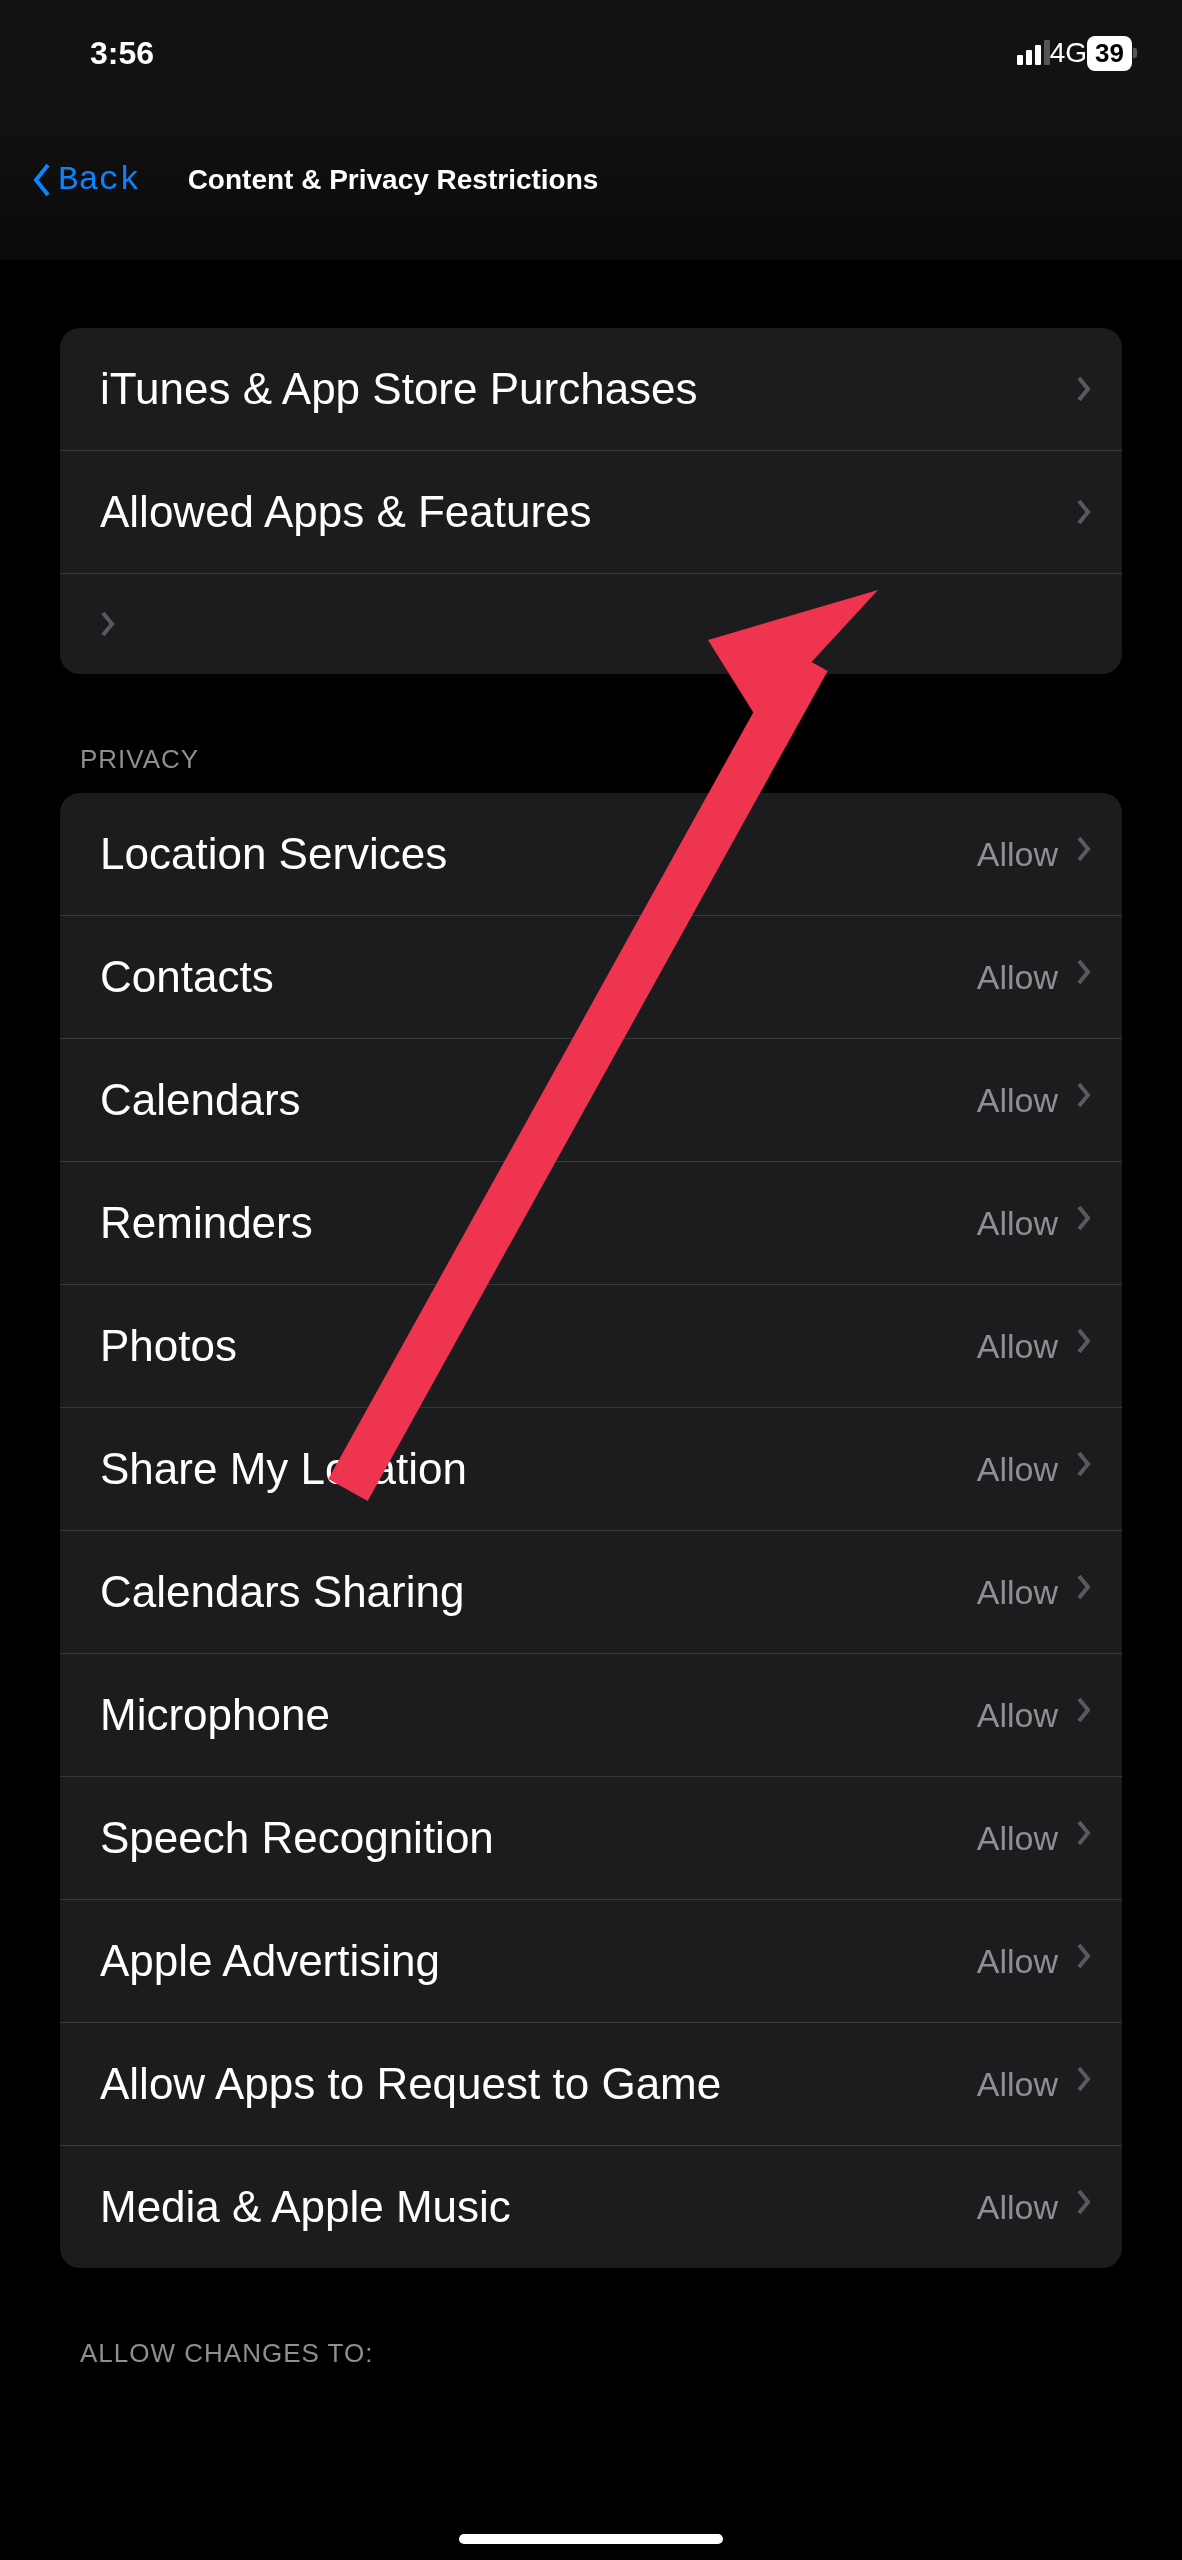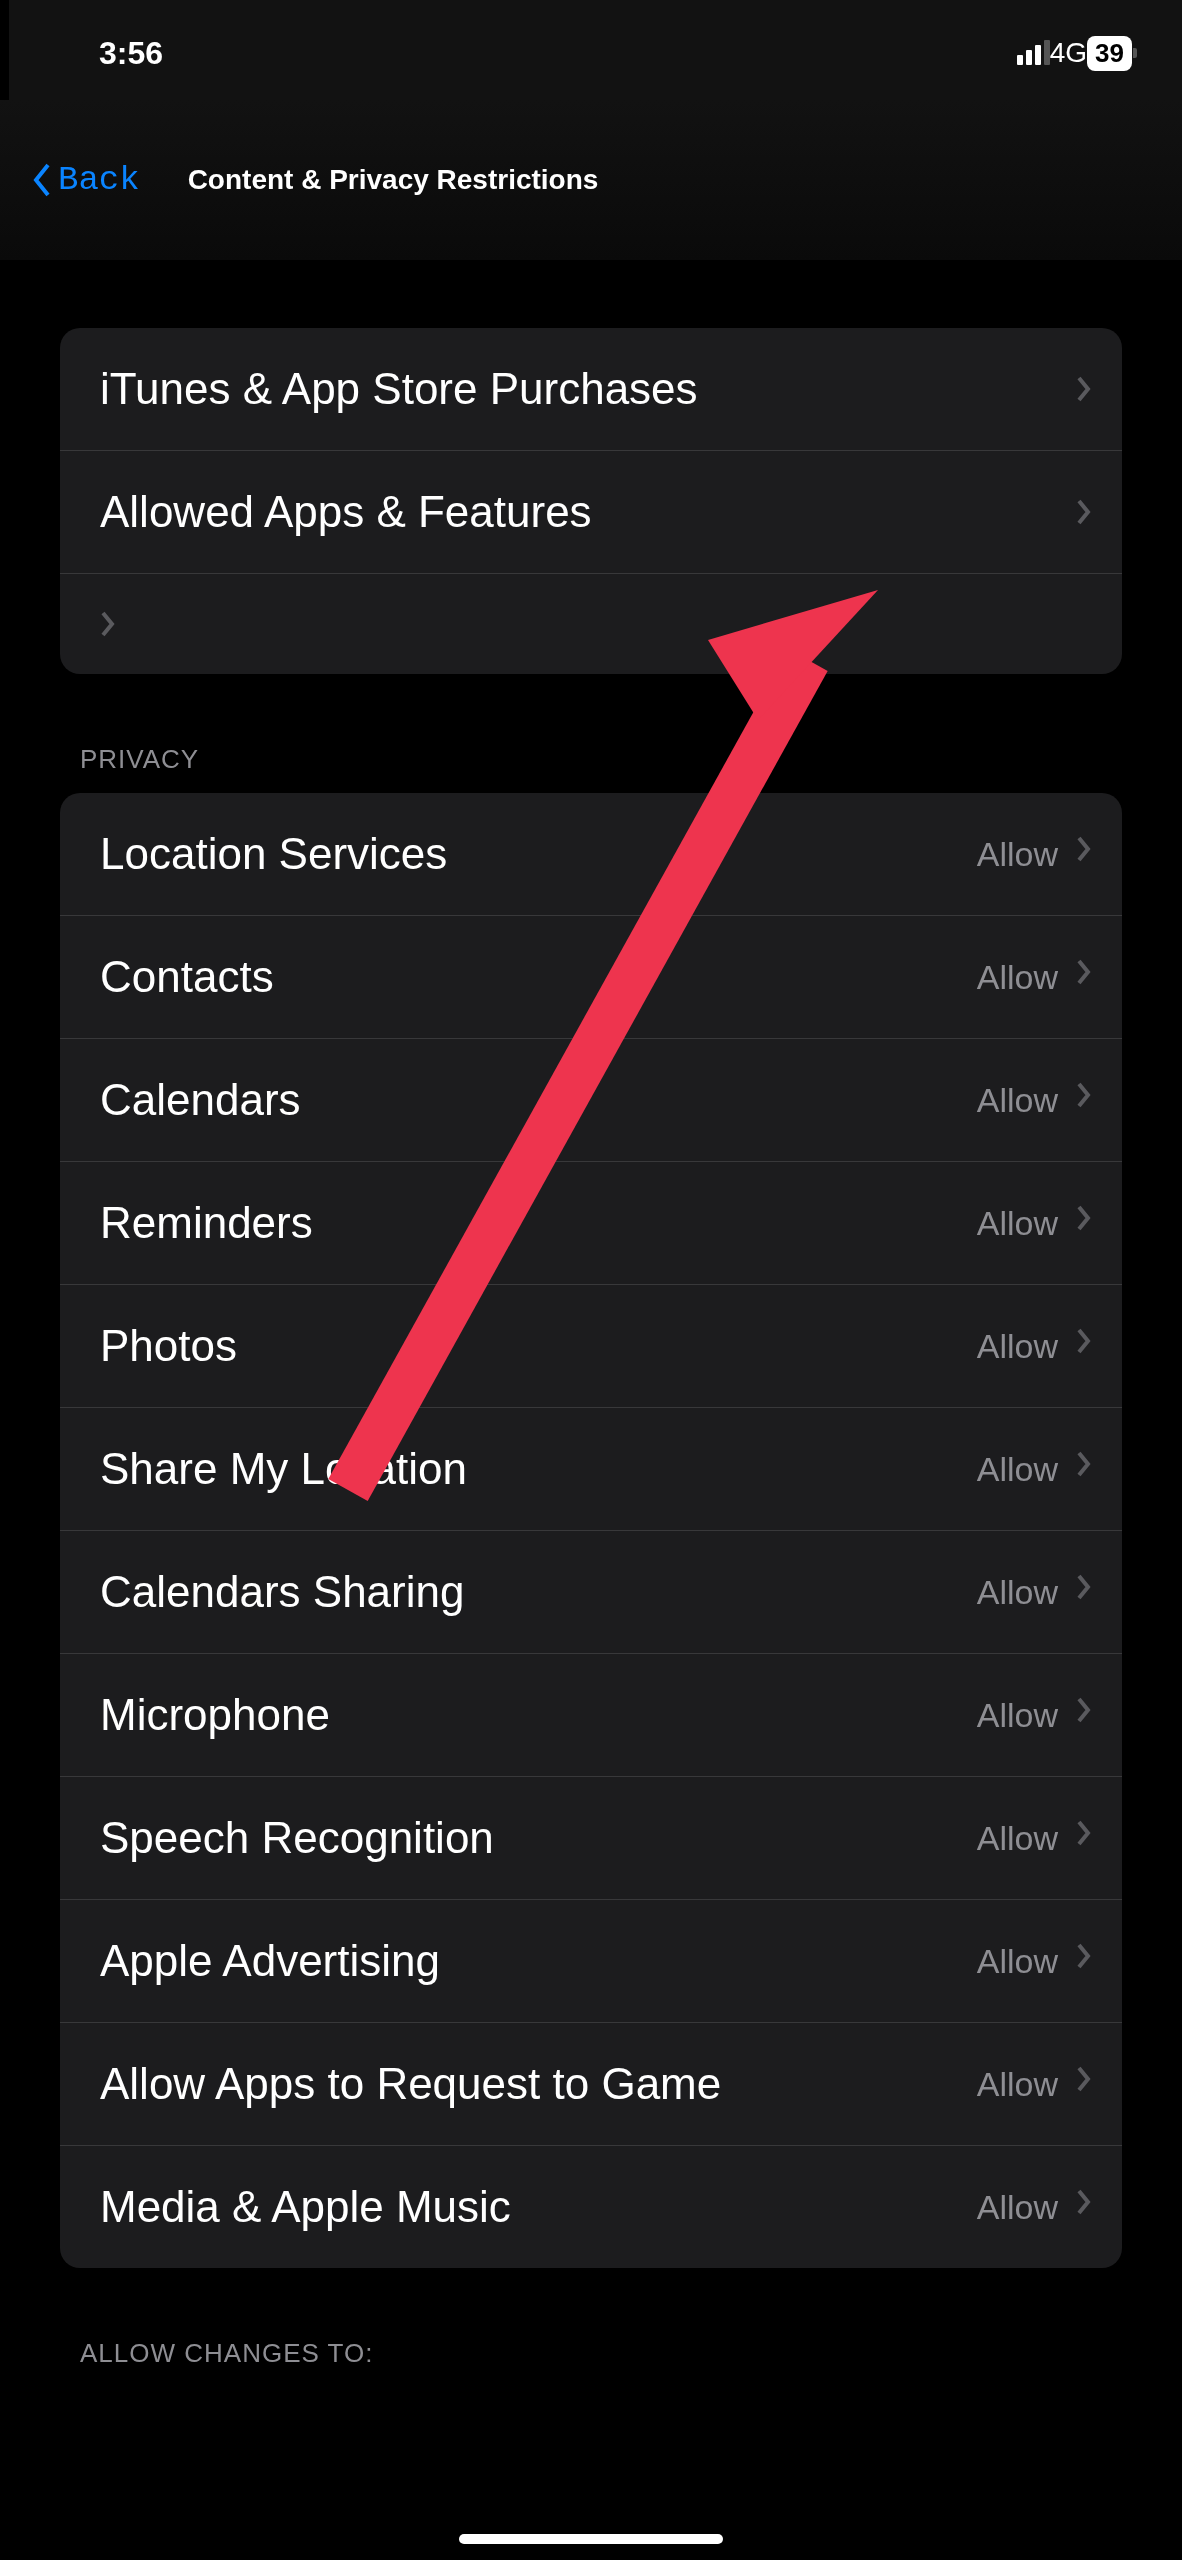--- a/index.html
+++ b/index.html
@@ -16,21 +16,20 @@
       position: relative;
       overflow: hidden;
     }
     .status-bar {
       height: 100px;
       display: flex;
       justify-content: space-between;
       align-items: center;
       padding: 6px 50px 0 90px;
       background: #121212;
-      margin-left: 9px;
     }
     .status-time {
       font-size: 32px;
       font-weight: 600;
       color: #ffffff;
     }
     .status-right {
       display: flex;
       align-items: center;
     }

